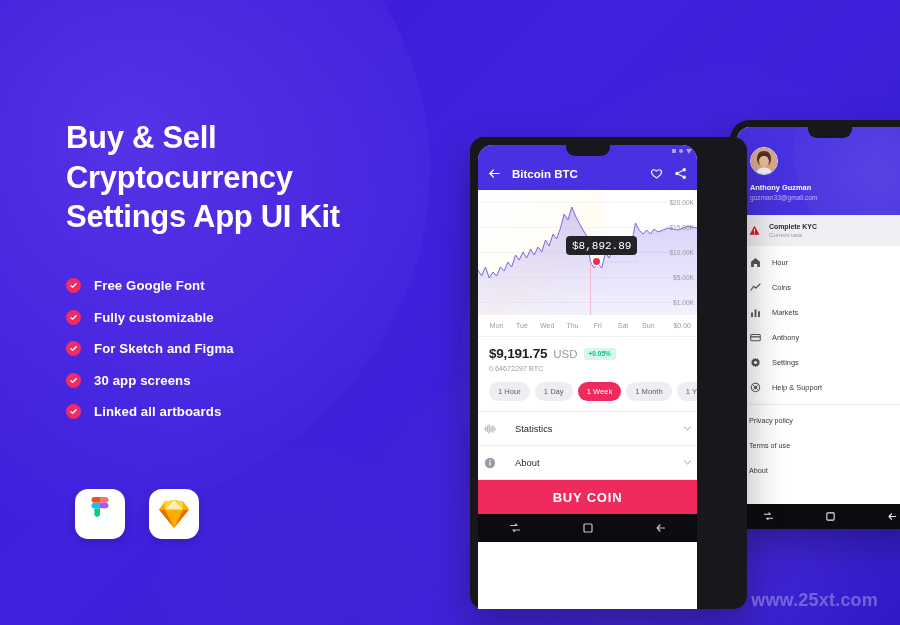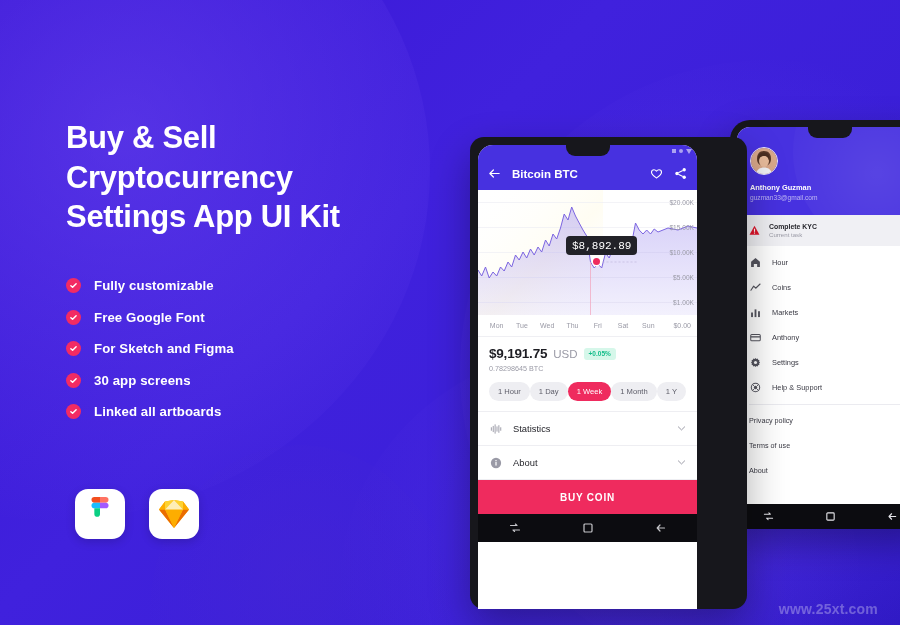--- a/index.html
+++ b/index.html
@@ -35,22 +35,22 @@
   .check svg { width:9px; height:9px; display:block; }
   .feat-label { color:#fff; font-size:13.2px; font-weight:bold; letter-spacing:.1px; }
 
   
   .logos { position:absolute; left:75px; top:489px; display:flex; gap:24px; z-index:5; }
   .logo-tile { width:50px; height:50px; border-radius:13px; background:#fff;
                display:flex; align-items:center; justify-content:center;
                box-shadow:0 3px 10px rgba(0,0,0,.16); }
   .logo-tile svg { display:block; }
 
-  .watermark { position:absolute; right:22px; bottom:8px; z-index:6;
-               color:rgba(255,255,255,.30); font-size:14px; font-weight:bold;
+  .watermark { position:absolute; right:22px; bottom:14px; z-index:6;
+               color:rgba(255,255,255,.30); font-size:18px; font-weight:bold;
                letter-spacing:.2px;margin-left:36px; }
 
   
   .phone { position:absolute; background:#17171c; z-index:4; }
   .phone .screen { position:relative; overflow:hidden; background:#fff; }
 
   
   #phone1 { left:470px; top:89px; width:277px; height:472px;
             border-radius:14px; padding:8px 8px 0 8px;
             box-shadow:0 16px 40px rgba(0,0,0,.32);margin-top:48px; }
@@ -93,33 +93,33 @@
   .xlab.last { flex:0 0 auto; width:30px; text-align:right; }
 
   .pricebox { padding:9px 11px 0 11px; }
   .priceline { display:flex; align-items:center; gap:6px; }
   .price { font-size:13.5px; font-weight:bold; color:#1d1d23; letter-spacing:-.2px; }
   .cur { font-size:11.5px; color:#9a9aa6; font-weight:normal; }
   .chg { background:#d6f7ea; color:#13bd8a; font-size:6.5px; font-weight:bold;
          padding:2.5px 5px; border-radius:3px; }
   .sub { margin-top:3px; color:#9a9aa6; font-size:7.2px; }
 
-  .chips { display:flex; padding:9px 11px 10px 11px; }
+  .chips { display:flex; gap:5px; padding:9px 11px 10px 11px; }
   .chip { background:#eeeef2; color:#5c5c68; font-size:7.6px;
           padding:5px 9px; border-radius:11px; white-space:nowrap; }
   .chip.active { background:#ef2b5e; color:#fff; }
 
   .rows { border-top:1px solid #eeeef2; }
-  .row { height:34px; display:flex; align-items:center; padding:0 11px;
-         border-bottom:1px solid #eeeef2; gap:10px; background:#fff; }
+  .row { height:34px; display:flex; align-items:center; padding:0 5px;
+         border-bottom:1px solid #eeeef2; gap:18px; background:#fff; }
   .row .ico { width:14px; display:flex; justify-content:center; }
   .row .lbl { flex:1; font-size:9.4px; color:#26262c; }
   .row svg { display:block; }
 
-  .buybtn { height:34px; background:#ef2b5e; color:#fff; font-size:10px;
+  .buybtn { height:34px; background:#ef2b5e; color:#fff; font-size:13px;
             font-weight:bold; letter-spacing:.8px;
             display:flex; align-items:center; justify-content:center; }
 
   .navbar { height:28px; background:#0c0c10; display:flex; align-items:center;
             justify-content:space-around; }
   .navbar svg { display:block; opacity:.85; }
 
   
   #phone2 { left:730px; top:120px; width:200px; height:409px;
             border-radius:20px; padding:7px 7px 0 7px;
@@ -171,29 +171,29 @@
     <div>Settings App UI Kit</div>
   </div>
 
   <div class="features">
     <div class="feat">
       <span class="check">
         <svg viewBox="0 0 12 12">
             <path d="M2.5 6.2 L4.8 8.4 L9.5 3.6" fill="none" stroke="#fff" stroke-width="1.9" stroke-linecap="round" stroke-linejoin="round"></path>
           </svg>
       </span>
-      <span class="feat-label">Fully customizable</span>
+      <span class="feat-label">Free Google Font</span>
     </div>
     <div class="feat">
       <span class="check">
         <svg viewBox="0 0 12 12">
             <path d="M2.5 6.2 L4.8 8.4 L9.5 3.6" fill="none" stroke="#fff" stroke-width="1.9" stroke-linecap="round" stroke-linejoin="round"></path>
           </svg>
       </span>
-      <span class="feat-label">Free Google Font</span>
+      <span class="feat-label">Fully customizable</span>
     </div>
     <div class="feat">
       <span class="check">
         <svg viewBox="0 0 12 12">
             <path d="M2.5 6.2 L4.8 8.4 L9.5 3.6" fill="none" stroke="#fff" stroke-width="1.9" stroke-linecap="round" stroke-linejoin="round"></path>
           </svg>
       </span>
       <span class="feat-label">For Sketch and Figma</span>
     </div>
     <div class="feat">
@@ -441,21 +441,21 @@
       <span class="xlab">Sun</span>
       <span class="xlab last">$0.00</span>
     </div>
 
     <div class="pricebox">
       <div class="priceline">
         <span class="price">$9,191.75</span>
         <span class="cur">USD</span>
         <span class="chg">+0.05%</span>
       </div>
-      <div class="sub">0.78298645 BTC</div>
+      <div class="sub">0.64672297 BTC</div>
     </div>
 
     <div class="chips">
       <span class="chip">1 Hour</span>
       <span class="chip">1 Day</span>
       <span class="chip active">1 Week</span>
       <span class="chip">1 Month</span>
       <span class="chip">1 Y</span>
     </div>
 

